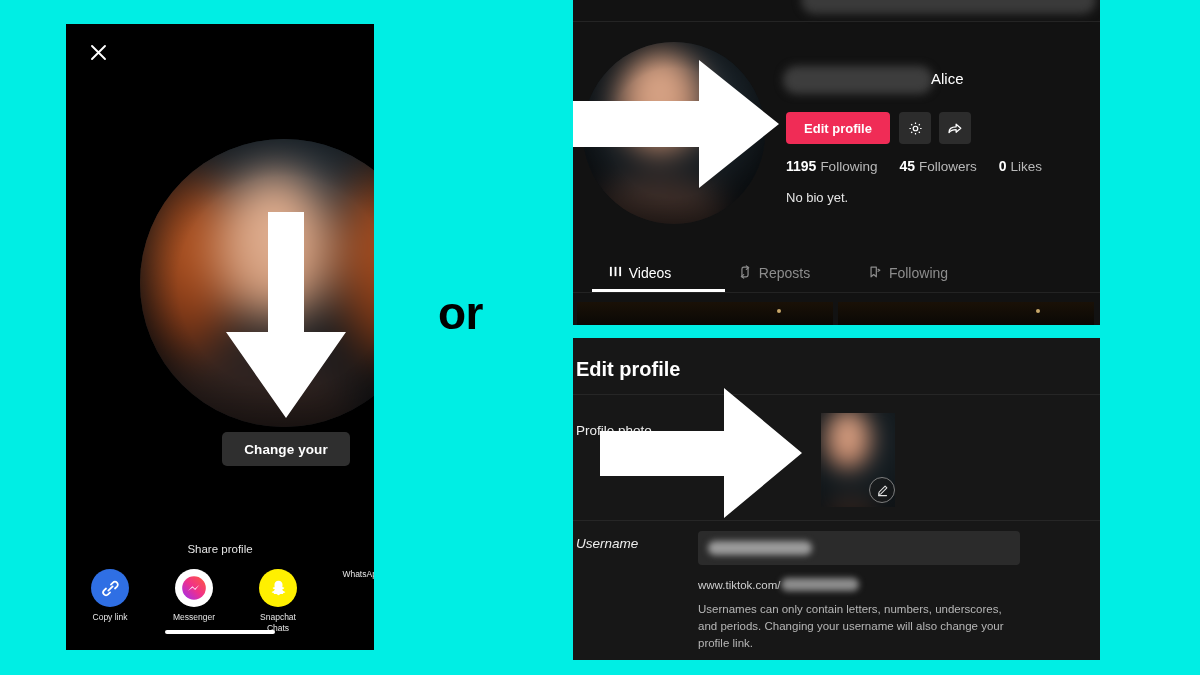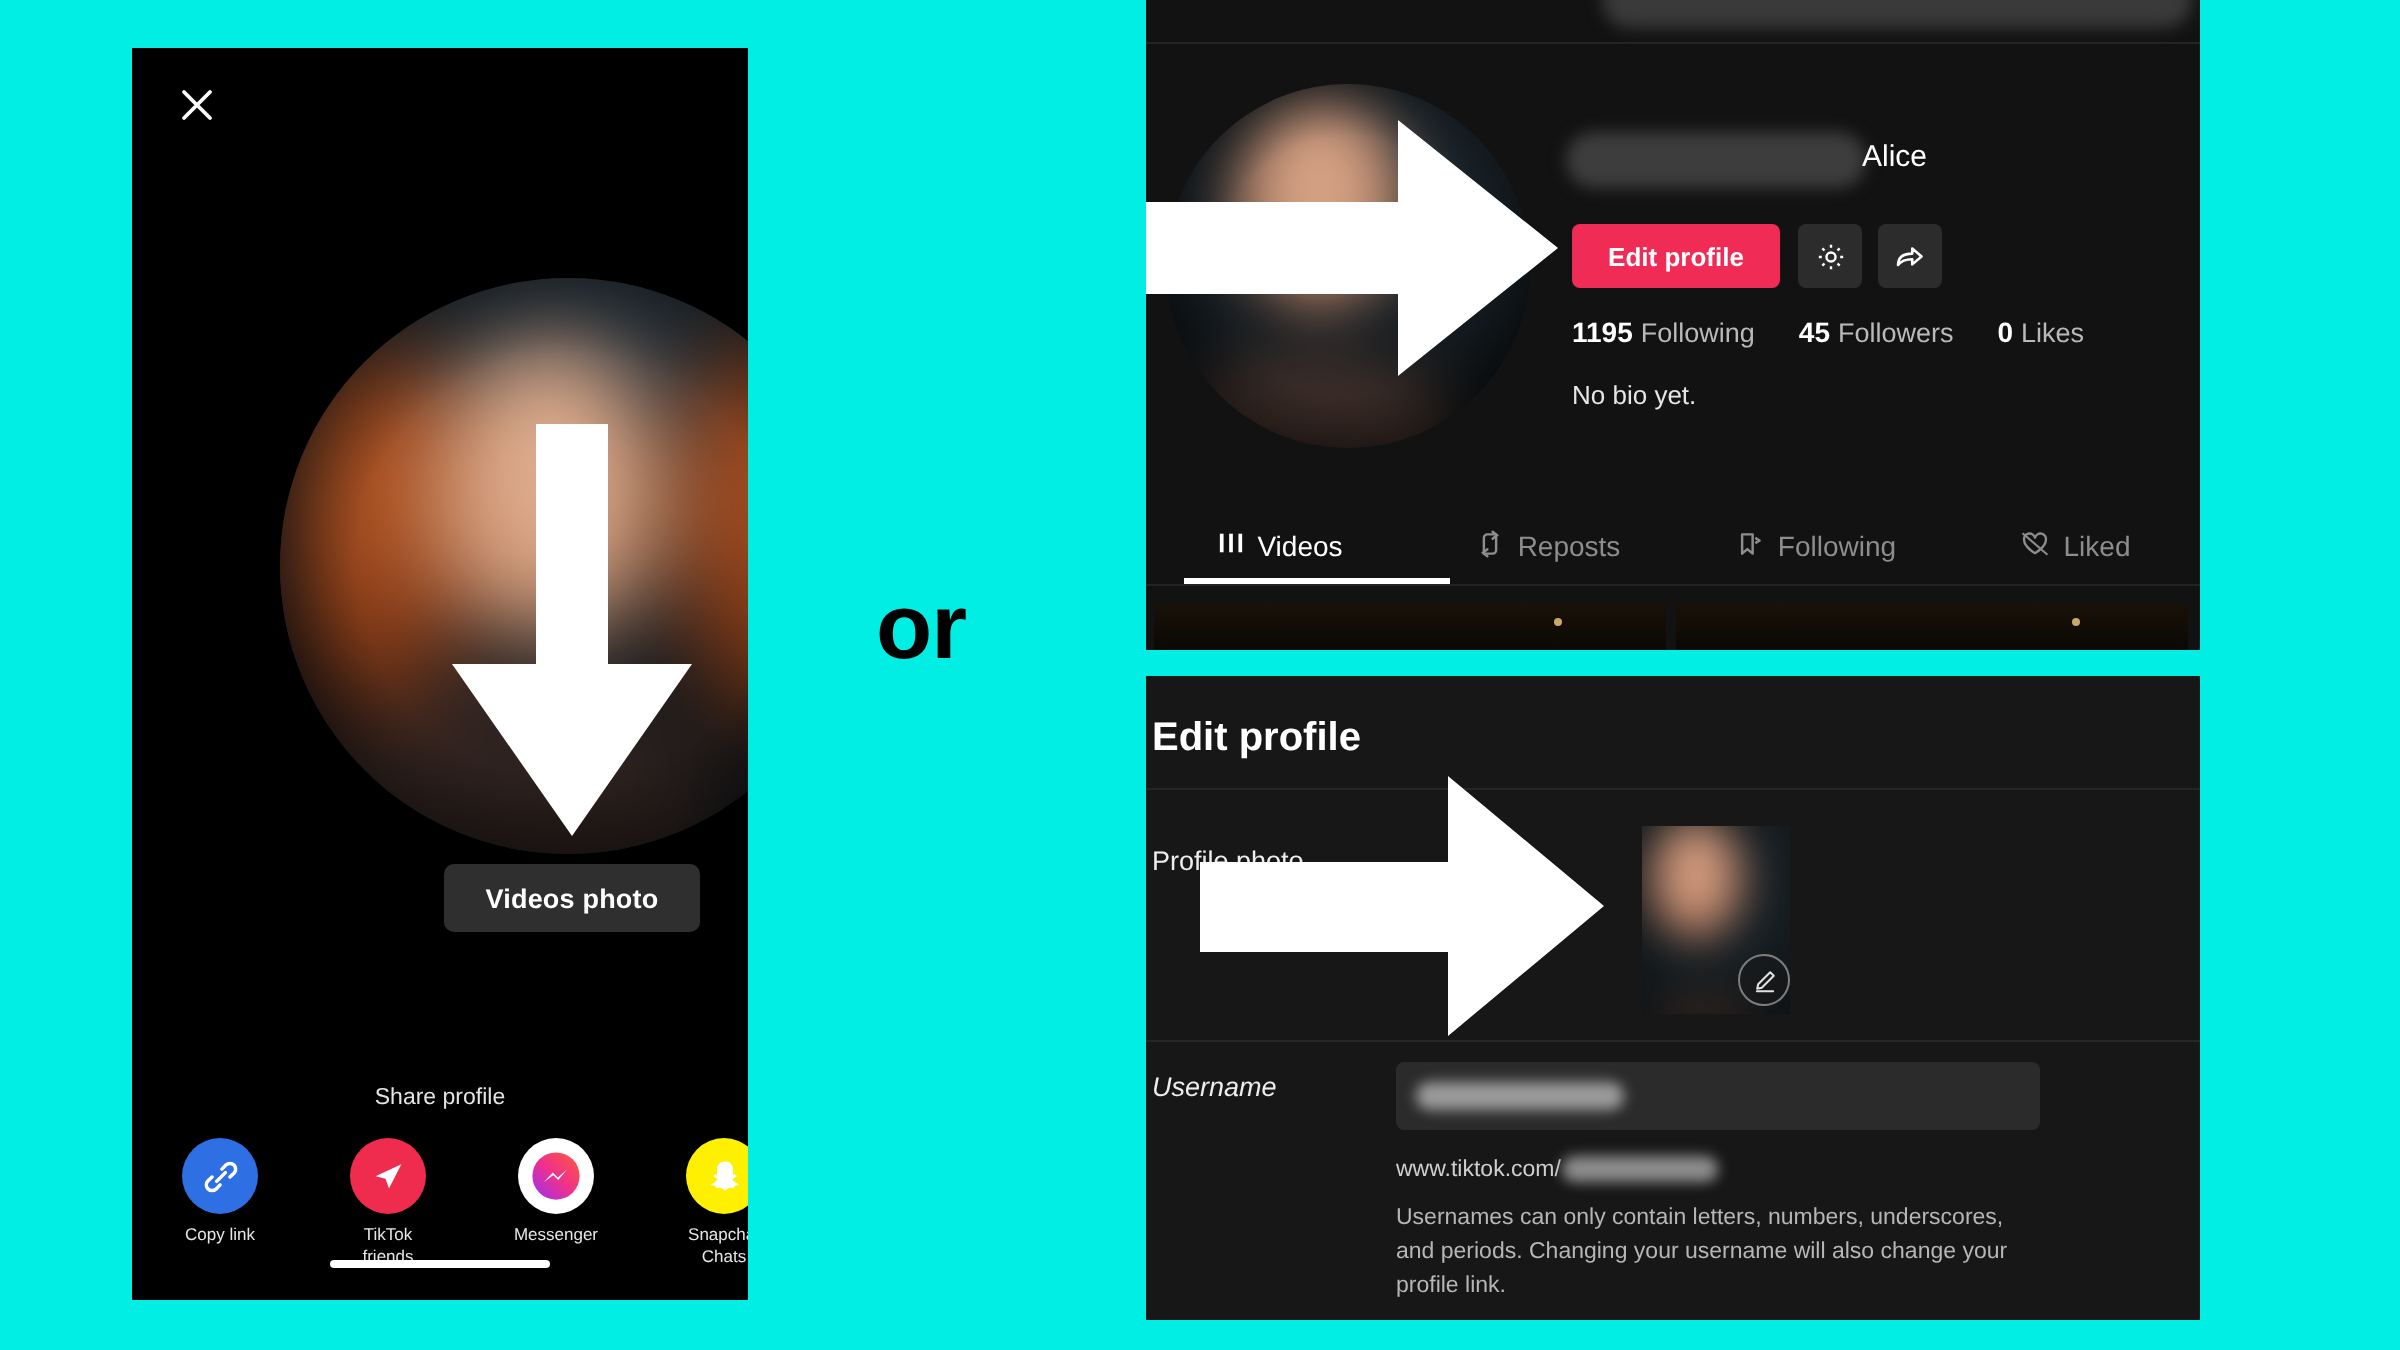--- a/index.html
+++ b/index.html
@@ -379,47 +379,38 @@
       <div class="vig"></div>
     </div>
 
     <div id="down-arrow">
       <svg width="136" height="210" viewBox="0 0 136 210">
         <polygon points="50,0 86,0 86,120 128,120 68,206 8,120 50,120" fill="#ffffff"></polygon>
       </svg>
     </div>
 
     <div id="change-photo-btn">
-      <span>Videos photo</span>
+      <span>Change your</span>
     </div>
 
     <div id="share-label">Share profile</div>
 
     <div id="share-row">
 
       <div class="share-item">
         <div class="share-circle" style="background:#2f6fe4">
           <svg width="21" height="21" viewBox="0 0 24 24" fill="none" stroke="#fff" stroke-width="2" stroke-linecap="round">
             <path d="M9.5 14.5 L14.5 9.5"></path>
             <path d="M12.5 7.5 L14.8 5.2 a3.2 3.2 0 0 1 4.6 4.6 L17.1 12"></path>
             <path d="M11.5 16.5 L9.2 18.8 a3.2 3.2 0 0 1 -4.6 -4.6 L6.9 12"></path>
           </svg>
         </div>
         <div class="share-name">Copy link</div>
       </div>
 
-      <div class="share-item">
-        <div class="share-circle" style="background:#f02c4e">
-          <svg width="20" height="20" viewBox="0 0 24 24">
-            <path d="M20 5 L4.5 12.2 L10.5 13.6 L12.6 19.5 Z" fill="#fff"></path>
-          </svg>
-        </div>
-        <div class="share-name">TikTok
-friends</div>
-      </div>
 
       <div class="share-item">
         <div class="share-circle" style="background:#ffffff">
           <svg width="28" height="28" viewBox="0 0 32 32">
             <defs>
               <linearGradient id="msgr" x1="0" y1="1" x2="1" y2="0">
                 <stop offset="0" stop-color="#9b2ff5"></stop>
                 <stop offset=".5" stop-color="#f0318a"></stop>
                 <stop offset="1" stop-color="#ff5b3a"></stop>
               </linearGradient>
@@ -532,29 +523,20 @@
       </div>
       <div class="tab" id="tab-favorites">
         <span>
           <svg width="14" height="14" viewBox="0 0 16 16" fill="none" stroke="#8d8d8d" stroke-width="1.4" stroke-linejoin="round">
             <path d="M3.5 2.5h6v11l-3-2.6-3 2.6z"></path>
               <path d="M11 4.5l2.5 1.5-2.5 1.5"></path>
           </svg>
         </span>
         <span>Following</span>
       </div>
-      <div class="tab" id="tab-liked">
-        <span>
-          <svg width="15" height="14" viewBox="0 0 18 16" fill="none" stroke="#8d8d8d" stroke-width="1.4" stroke-linejoin="round">
-            <path d="M9 13.5S2.5 9.8 2.5 5.8A3.2 3.2 0 0 1 9 4.3a3.2 3.2 0 0 1 6.5 1.5c0 4-6.5 7.7-6.5 7.7z"></path>
-            <path d="M1.5 1.5l15 13" stroke-width="1.2"></path>
-          </svg>
-        </span>
-        <span>Liked</span>
-      </div>
     </div>
     <div id="tab-underline"></div>
     <div id="tabs-sep"></div>
 
     <div class="vid-thumb" id="vid-1">
       <div class="vid-dot" style="left:200px"></div>
     </div>
     <div class="vid-thumb" id="vid-2">
       <div class="vid-dot" style="left:198px"></div>
     </div>

